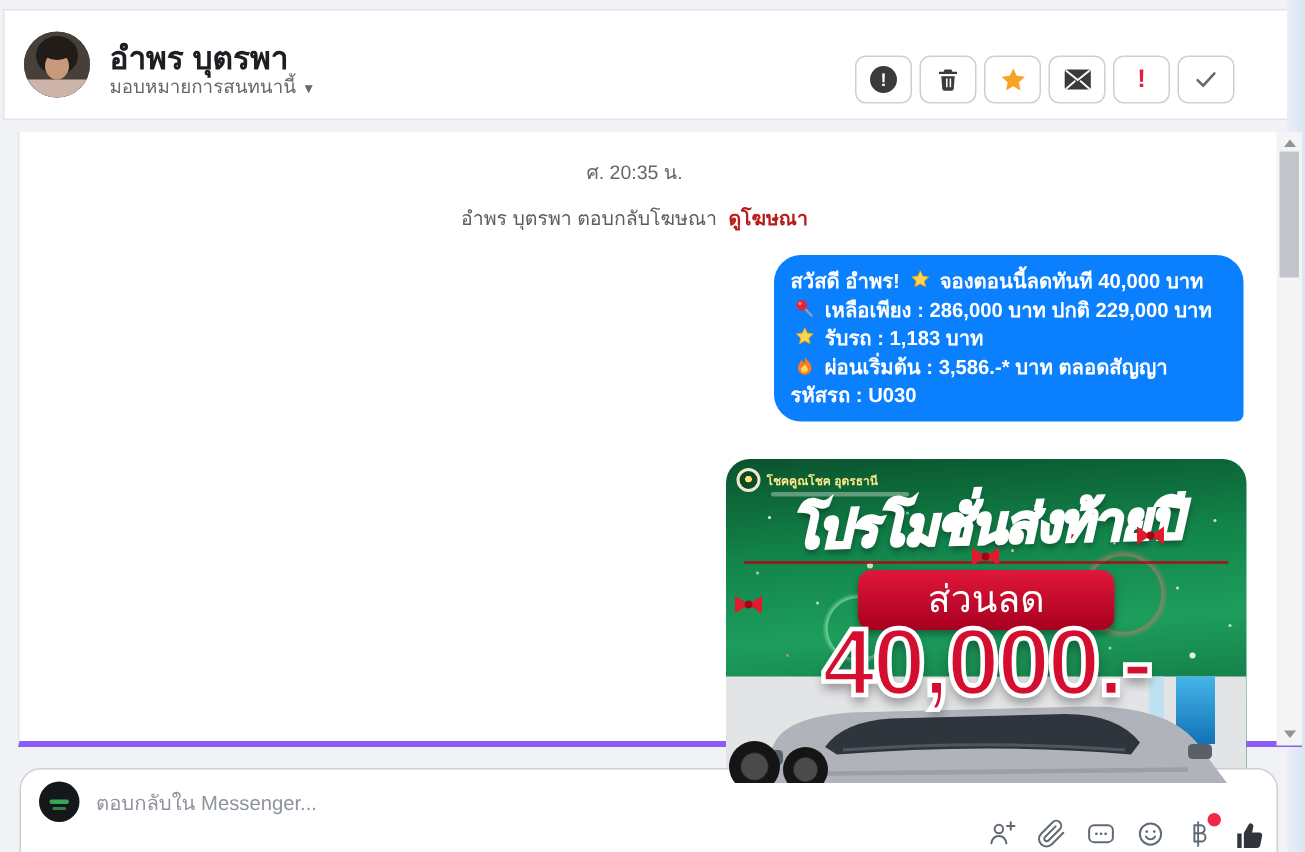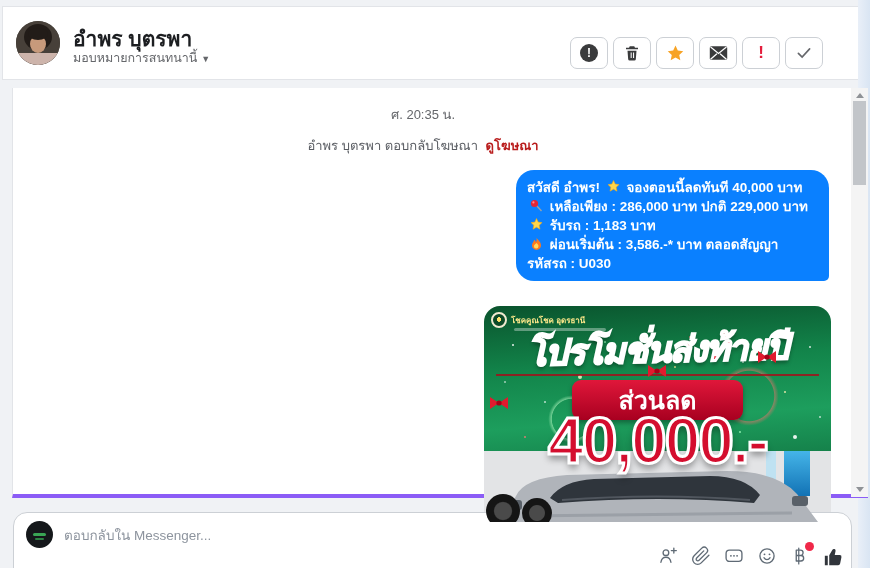--- a/index.html
+++ b/index.html
@@ -58,21 +58,21 @@
   .promo-logo { width:16px; height:16px; border-radius:50%; background:radial-gradient(circle at 50% 45%, #ffe36e 0 24%, #0c4a27 26%);
     border:2px solid #efe9cf; }
   .promo-brand { font-size:8px; font-weight:bold; color:#ffe98a; white-space:nowrap; }
   .promo-brand-sub { position:absolute; left:30px; top:22px; width:92px; height:3px; background:rgba(255,255,255,.35); border-radius:2px; }
   .promo-title { position:absolute; left:0; top:16px; width:100%; text-align:center;
     font-size:35px; font-weight:bold; font-style:italic; color:#e11b2b; letter-spacing:-1px;
     -webkit-text-stroke:2px #ffffff; text-shadow:0 3px 4px rgba(0,0,0,.45); transform:rotate(-1.5deg); }
   .promo-line { position:absolute; left:12px; top:68px; width:323px; height:2px; background:rgba(180,0,20,.75); }
   .bow { position:absolute; width:22px; height:14px; }
   .discount-pill { position:absolute; left:88px; top:74px; width:171px; height:40px; border-radius:9px;
-    background:linear-gradient(180deg,#e0173a,#a80020); color:#fff; font-size:25px; font-weight:bold;
+    background:linear-gradient(180deg,#e0173a,#a80020); color:#fff; font-size:25px; font-weight:normal;
     text-align:center; line-height:40px; box-shadow:0 3px 5px rgba(0,0,0,.35); }
   .photo-zone { position:absolute; left:0; top:145px; width:347px; height:71px; background:#e3e4e6; }
   .photo-stripe { position:absolute; left:300px; top:0; width:26px; height:45px;
     background:linear-gradient(180deg,#45b5e8,#1272b5); }
   .photo-stripe2 { position:absolute; left:282px; top:0; width:10px; height:40px; background:#bfe2f2; }
   .promo-amount { position:absolute; left:0; top:98px; width:100%; text-align:center; z-index:5;
     font-size:64px; font-weight:bold; color:#d40e2e; letter-spacing:-2px;
     -webkit-text-stroke:3px #ffffff; text-shadow:0 5px 7px rgba(0,0,0,.4); }
   .car-svg { position:absolute; left:8px; top:152px; z-index:4; }
   .tire { position:absolute; z-index:4; border-radius:50%; background:radial-gradient(circle,#4a4a4a 0 35%,#151515 40%); }

